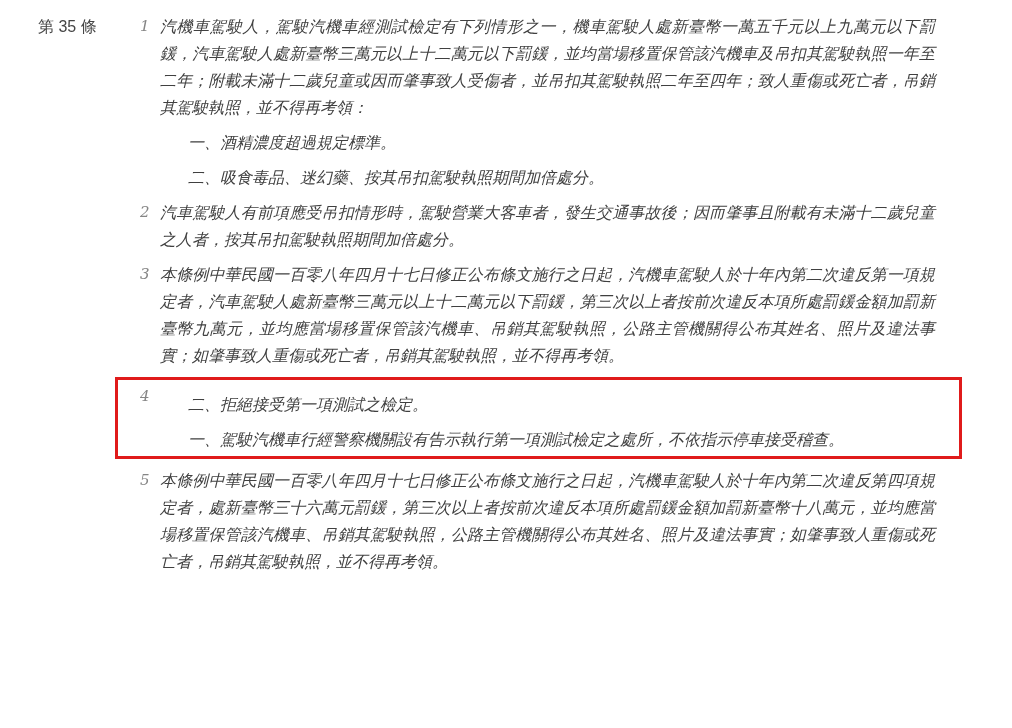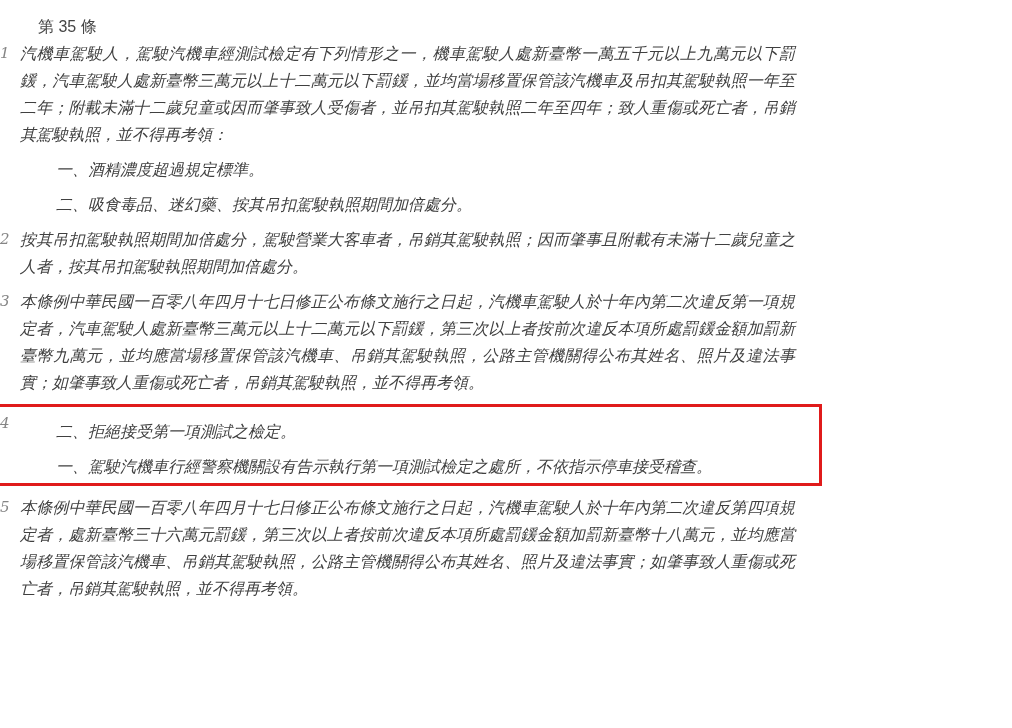--- a/index.html
+++ b/index.html
@@ -13,21 +13,20 @@
     box-sizing: border-box;
     font-family: "Liberation Sans", sans-serif;
     font-size: 16px;
     line-height: 27px;
     color: #404040;
   }
   .law-page {
     padding: 13px 0 0 0;
     display: flex;
     align-items: flex-start;
-    flex-direction: column;
   }
   .article-label {
     width: 140px;
     box-sizing: border-box;
     padding-left: 38px;
     white-space: nowrap;
     color: #454545;
     flex: none;
   }
   .paragraphs {
@@ -50,21 +49,21 @@
     color: #858585;
   }
   .para-body {
     width: 775px;
     flex: none;
     text-align: justify;
     font-style: italic;
   }
   .item {
     margin-top: 8px;
-    margin-left: 36px;
+    margin-left: 28px;
     padding-left: 33px;
     text-indent: -33px;
     text-align: justify;
   }
   .highlight-box {
     border: 3px solid #e01b1b; 
     margin-top: 8px;
     margin-left: -25px;
     padding: 3px 0 3px 22px;
   }
@@ -86,21 +85,21 @@
       <div class="para-body">
         <div>汽機車駕駛人，駕駛汽機車經測試檢定有下列情形之一，機車駕駛人處新臺幣一萬五千元以上九萬元以下罰鍰，汽車駕駛人處新臺幣三萬元以上十二萬元以下罰鍰，並均當場移置保管該汽機車及吊扣其駕駛執照一年至二年；附載未滿十二歲兒童或因而肇事致人受傷者，並吊扣其駕駛執照二年至四年；致人重傷或死亡者，吊銷其駕駛執照，並不得再考領：</div>
         <div class="item">一、酒精濃度超過規定標準。</div>
         <div class="item">二、吸食毒品、迷幻藥、按其吊扣駕駛執照期間加倍處分。</div>
       </div>
     </div>
 
     <div class="para">
       <div class="para-num">2</div>
       <div class="para-body">
-        <div>按其吊扣駕駛執照期間加倍處分，駕駛營業大客車者，吊銷其駕駛執照；因而肇事且附載有未滿十二歲兒童之人者，按其吊扣駕駛執照期間加倍處分。</div>
+        <div>汽車駕駛人有前項應受吊扣情形時，駕駛營業大客車者，發生交通事故後；因而肇事且附載有未滿十二歲兒童之人者，按其吊扣駕駛執照期間加倍處分。</div>
       </div>
     </div>
 
     <div class="para">
       <div class="para-num">3</div>
       <div class="para-body">
         <div>本條例中華民國一百零八年四月十七日修正公布條文施行之日起，汽機車駕駛人於十年內第二次違反第一項規定者，汽車駕駛人處新臺幣三萬元以上十二萬元以下罰鍰，第三次以上者按前次違反本項所處罰鍰金額加罰新臺幣九萬元，並均應當場移置保管該汽機車、吊銷其駕駛執照，公路主管機關得公布其姓名、照片及違法事實；如肇事致人重傷或死亡者，吊銷其駕駛執照，並不得再考領。</div>
       </div>
     </div>
 

